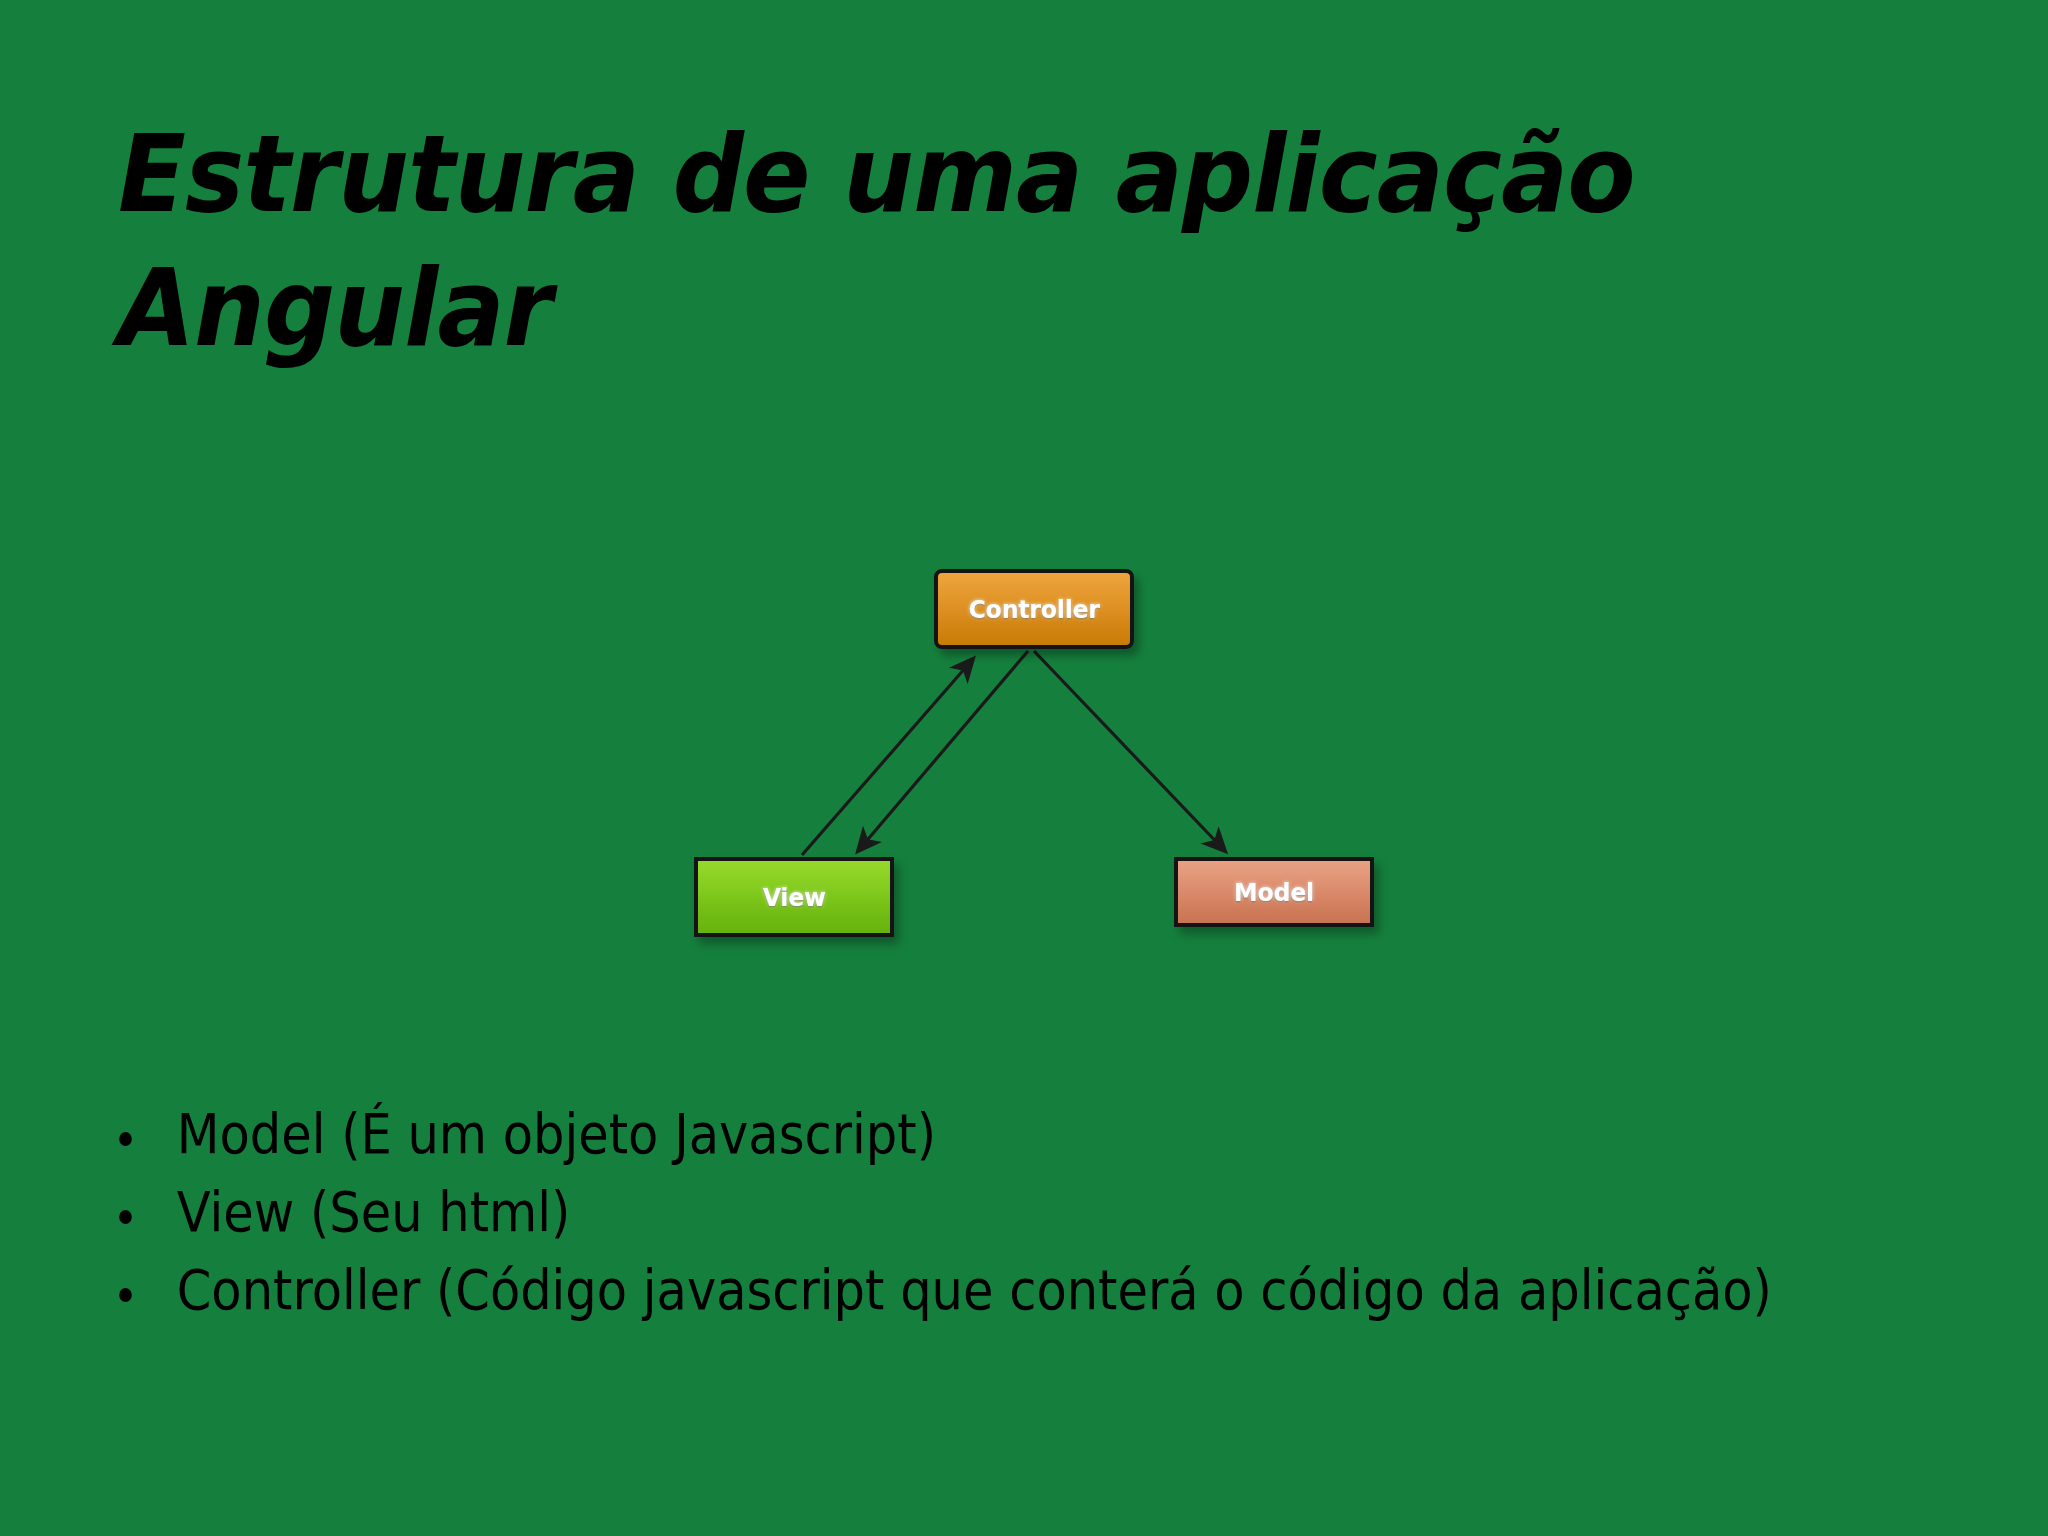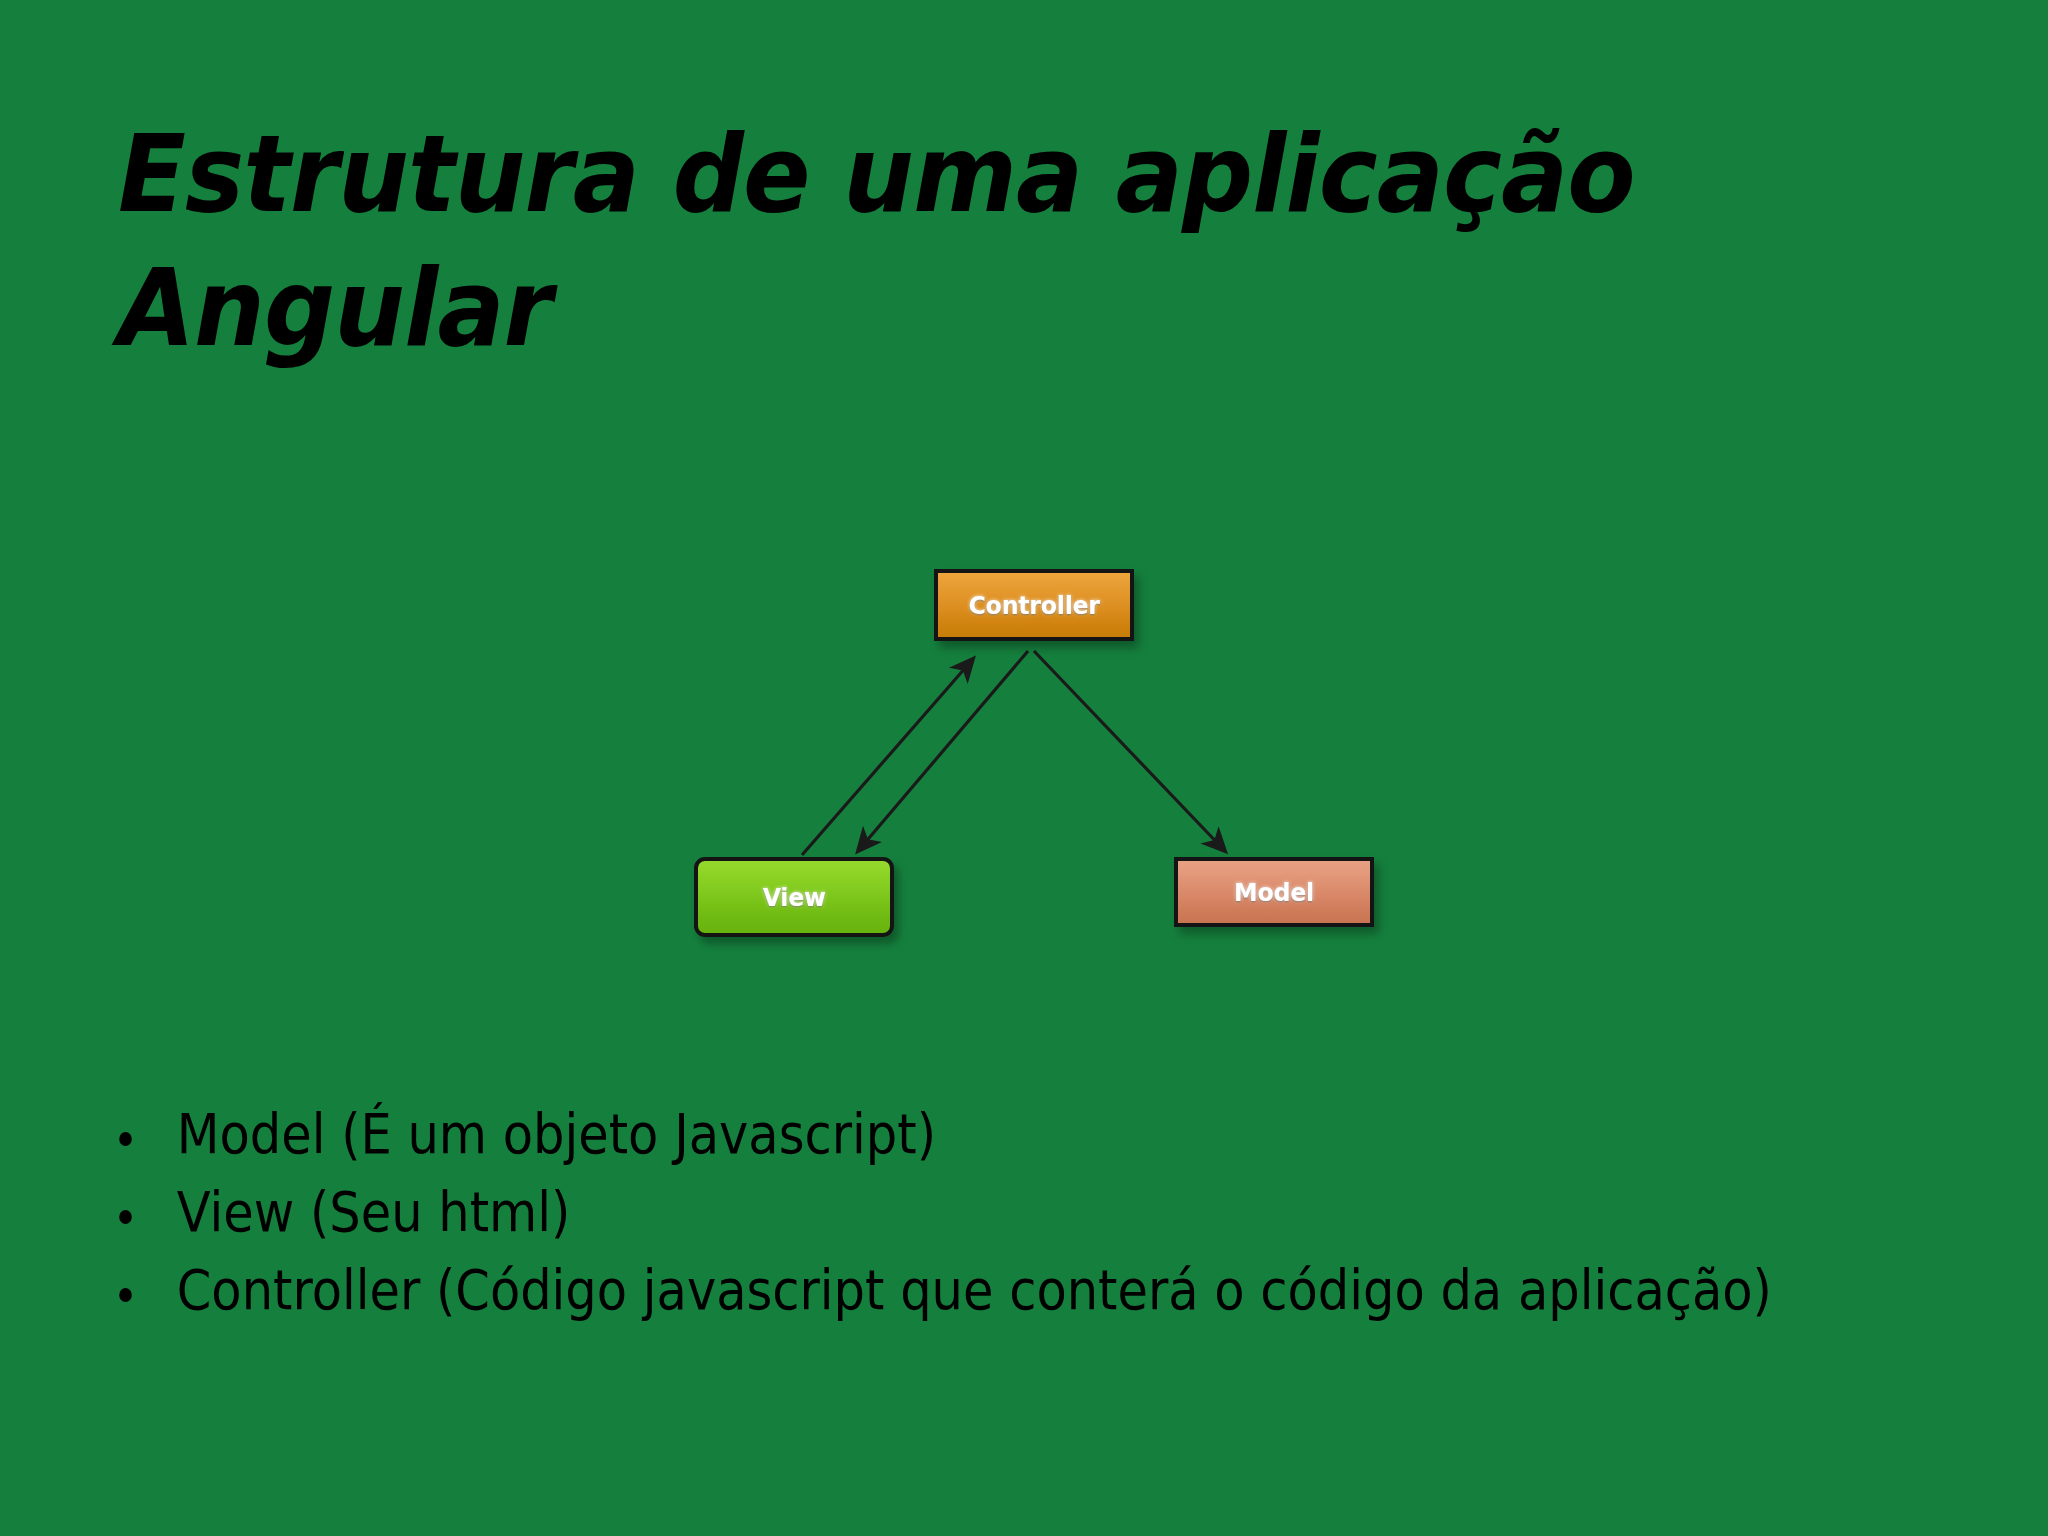--- a/index.html
+++ b/index.html
@@ -78,40 +78,40 @@
     text-shadow:
       0 0 4px rgba(255,255,255,0.85),
       0 1px 2px rgba(0,0,0,0.55);
     transform: scaleX(0.95);
   }
 
   .node-controller {
     left: 254px;
     top: 14px;
     width: 200px;
-    height: 72px;
+    height: 80px;
     background: linear-gradient(to bottom,
         #eda53c 0%,
         #e79d33 18%,
         #dd8f21 52%,
         #d0830f 80%,
         #c97d09 100%);
+    border-radius: 8px;
   }
   .node-view {
     left: 14px;
     top: 302px;
     width: 200px;
     height: 80px;
     background: linear-gradient(to bottom,
         #95d82b 0%,
         #8ed426 16%,
         #7ec71c 48%,
         #6fba12 78%,
         #67b30d 100%);
-    border-radius: 11px;
   }
   .node-model {
     left: 494px;
     top: 302px;
     width: 200px;
     height: 70px;
     background: linear-gradient(to bottom,
         #e8a083 0%,
         #e49a7c 18%,
         #da8a6a 50%,

